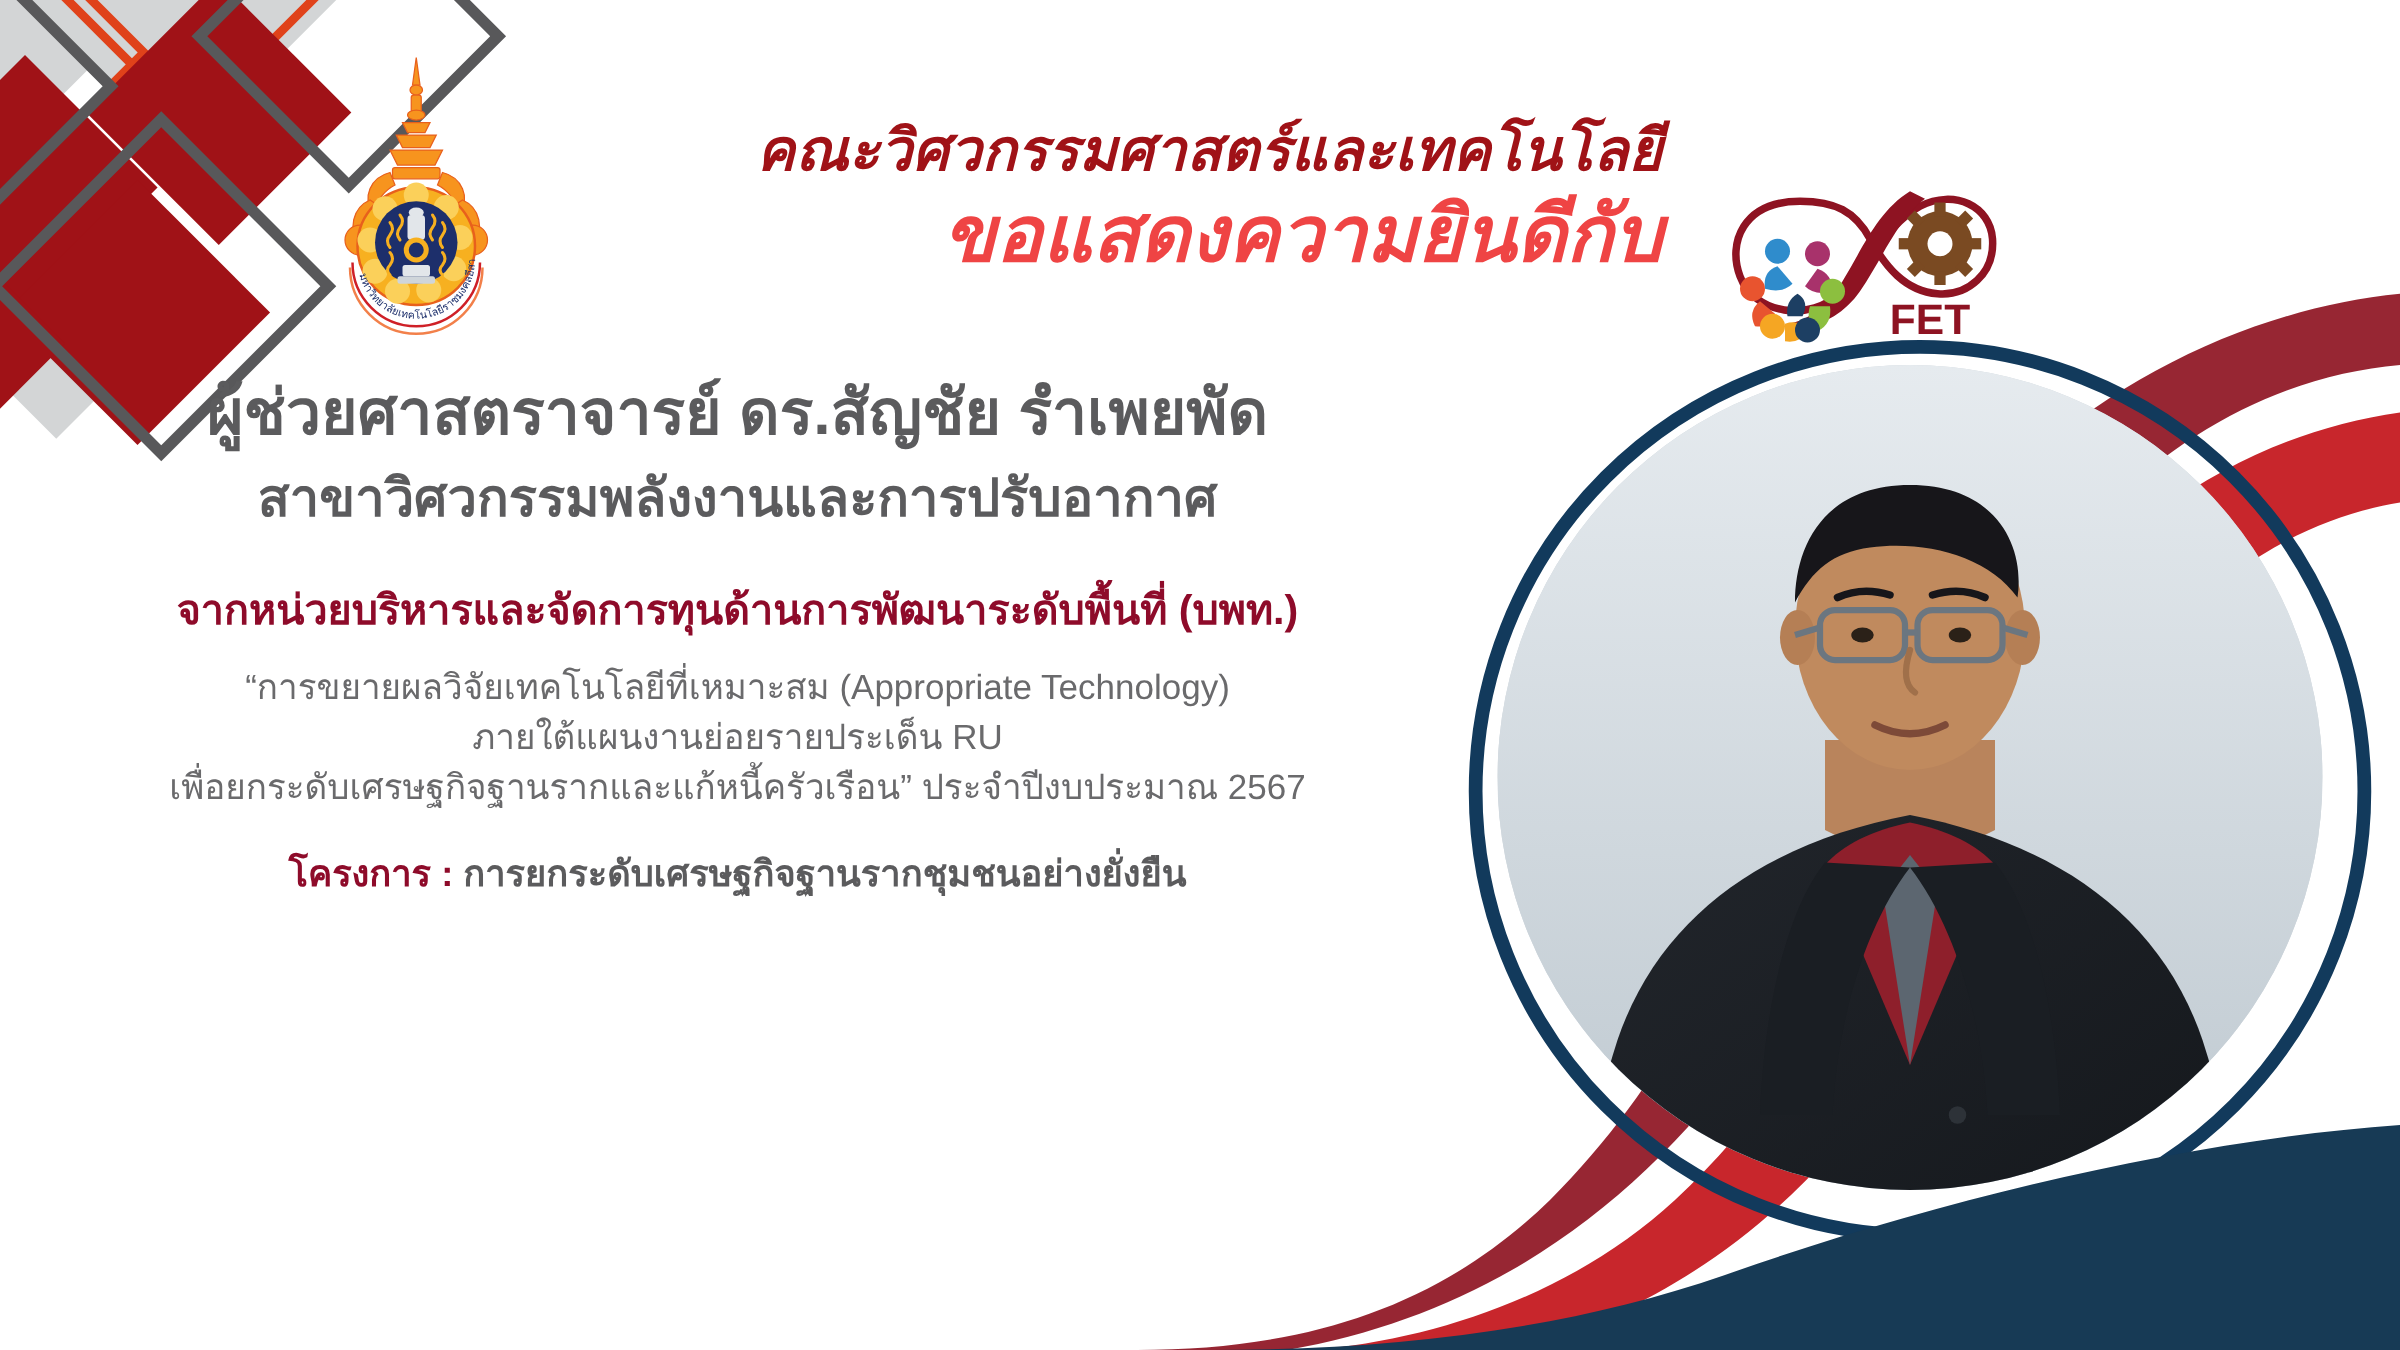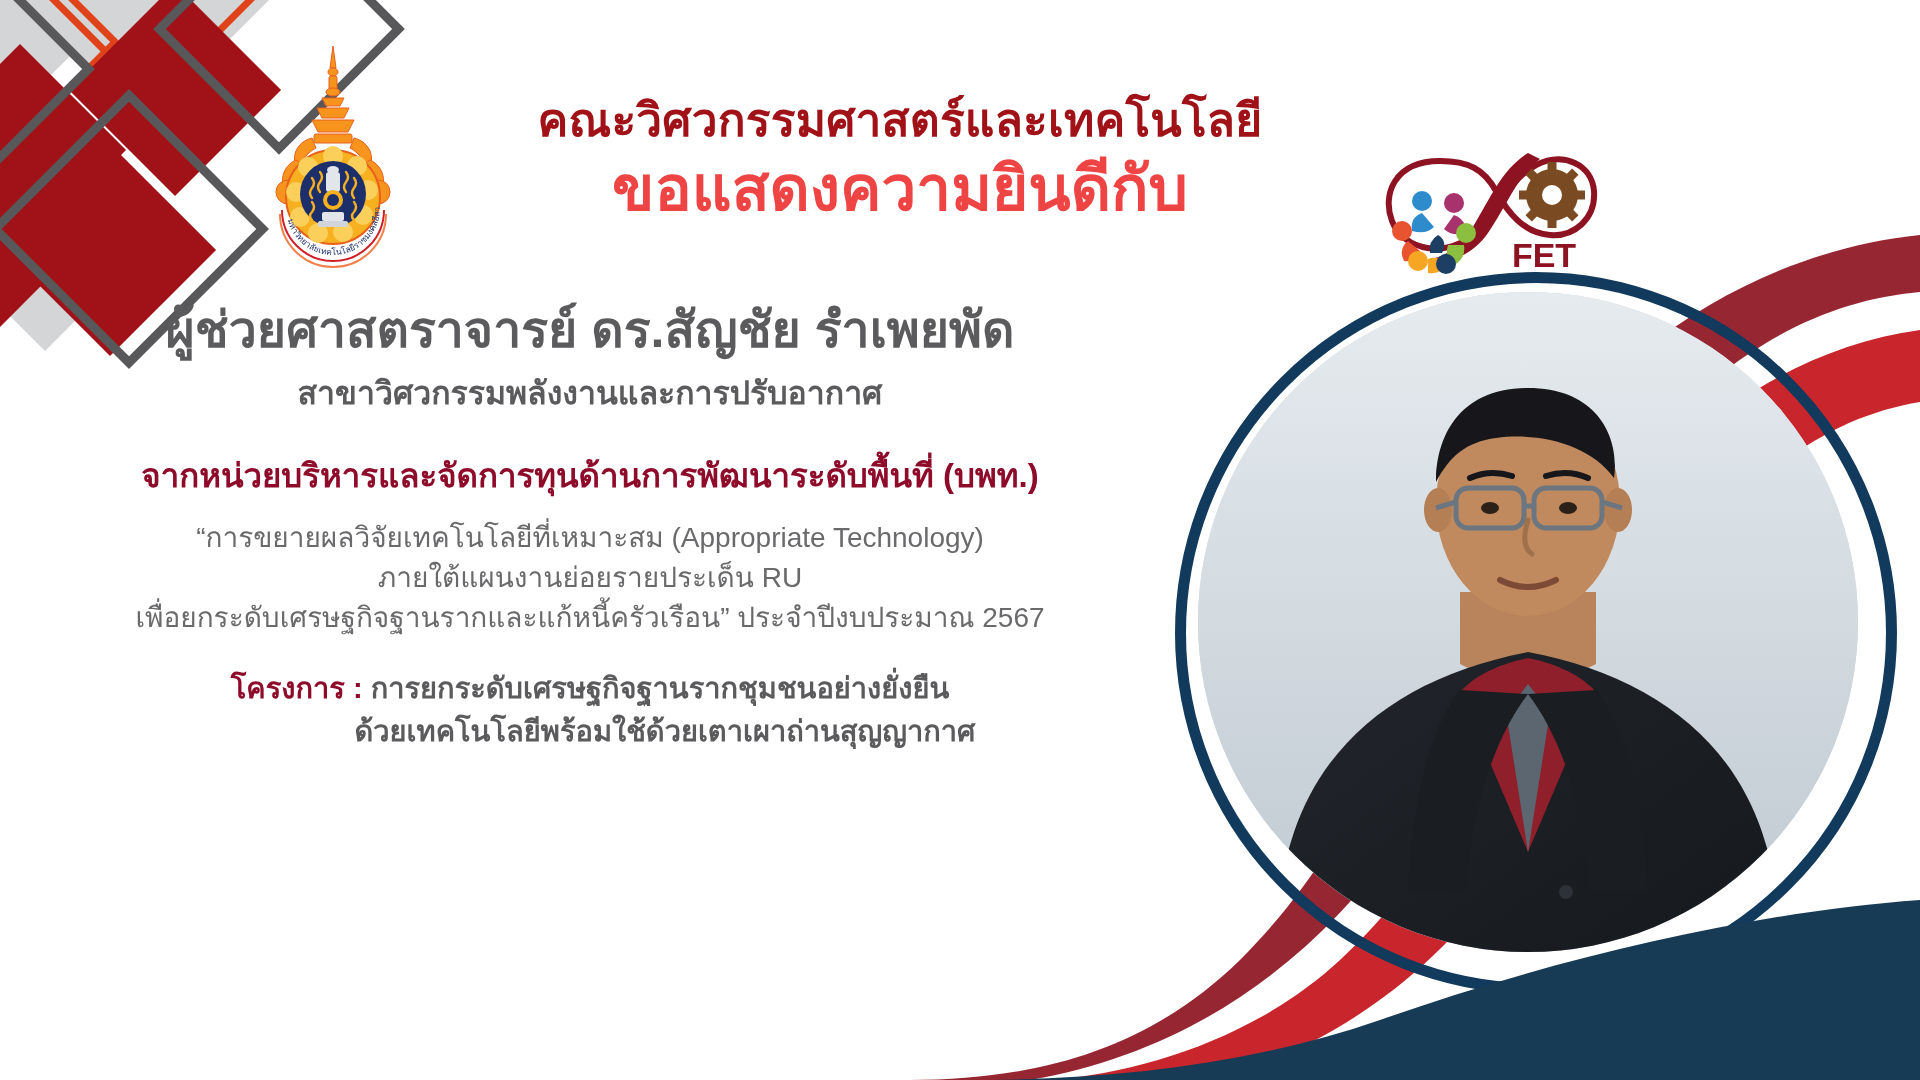--- a/index.html
+++ b/index.html
@@ -15,32 +15,32 @@
   .dq.fill-gray{background:#d3d5d6;}
   .dq.fill-red{background:#a01217;}
   .dq.out-gray{border:9px solid #58585a;background:transparent;}
   .dq.out-orange{border:7px solid #e0421a;background:transparent;}
 
   
   .emblem{position:absolute;left:268px;top:42px;width:130px;height:230px;}
   .emblem svg{display:block;width:130px;height:230px;}
 
   
-  .hdr{position:absolute;left:470px;top:95px;width:860px;text-align:center;}
+  .hdr{position:absolute;left:470px;top:95px;width:860px;text-align:right;font-style:italic;}
   .hdr-l1{font-size:46px;font-weight:700;color:#a01217;letter-spacing:.2px;line-height:1.12;white-space:nowrap;}
   .hdr-l2{font-size:62px;font-weight:700;color:#ef4444;line-height:1.15;margin-top:6px;white-space:nowrap;}
 
   
   .fet{position:absolute;left:1378px;top:133px;width:228px;height:150px;}
   .fet svg{display:block;width:228px;height:150px;}
 
   
   .body-wrap{position:absolute;left:0px;top:300px;width:1180px;text-align:center;}
   .name{font-size:50px;font-weight:700;color:#5b5b5d;line-height:1.2;white-space:nowrap;}
-  .dept{font-size:32px;font-weight:700;color:#5b5b5d;line-height:1.2;margin-top:14px;white-space:nowrap;}
+  .dept{font-size:42px;font-weight:700;color:#5b5b5d;line-height:1.2;margin-top:14px;white-space:nowrap;}
 
   .red-block{margin-top:40px;}
   .red-l{font-size:33px;font-weight:700;color:#8e0b2a;line-height:1.45;white-space:nowrap;}
 
   .gray-block{margin-top:18px;}
   .gray-l{font-size:28px;font-weight:400;color:#6a6a6c;line-height:1.42;white-space:nowrap;}
 
   .proj{margin-top:30px;text-align:center;}
   .proj-row{font-size:29px;font-weight:700;color:#5b5b5d;line-height:1.45;white-space:nowrap;}
   .proj-row .lbl{color:#8e0b2a;}
@@ -214,23 +214,20 @@
       <div class="gray-l">“การขยายผลวิจัยเทคโนโลยีที่เหมาะสม (Appropriate Technology)</div>
       <div class="gray-l">ภายใต้แผนงานย่อยรายประเด็น RU</div>
       <div class="gray-l">เพื่อยกระดับเศรษฐกิจฐานรากและแก้หนี้ครัวเรือน” ประจำปีงบประมาณ 2567</div>
     </div>
 
     <div class="proj">
       <div class="proj-row">
         <span class="lbl">โครงการ :</span>
         <span>การยกระดับเศรษฐกิจฐานรากชุมชนอย่างยั่งยืน</span>
       </div>
-      <div class="proj-row indent">
-        <span>ด้วยเทคโนโลยีพร้อมใช้ด้วยเตาเผาถ่านสุญญากาศ</span>
-      </div>
     </div>
   </div>
 
   <div class="portrait-zone">
 
     <div class="swoosh">
       <svg viewBox="0 0 1010 1080" xmlns="http://www.w3.org/2000/svg">
         <path d="M1010 235 C860 250 700 340 600 500 C505 655 470 820 330 960 C240 1048 130 1080 0 1080 L0 1080 L120 1080 C280 1052 400 965 490 840 C585 708 630 560 740 440 C830 342 920 300 1010 292 Z" fill="#8e1322" opacity=".92"></path>
         <path d="M1010 330 C880 348 760 430 680 560 C600 690 560 840 430 960 C350 1034 240 1072 140 1080 L300 1080 C420 1050 520 975 590 880 C690 744 730 600 830 500 C890 440 950 412 1010 402 Z" fill="#c8262c"></path>
       </svg>

